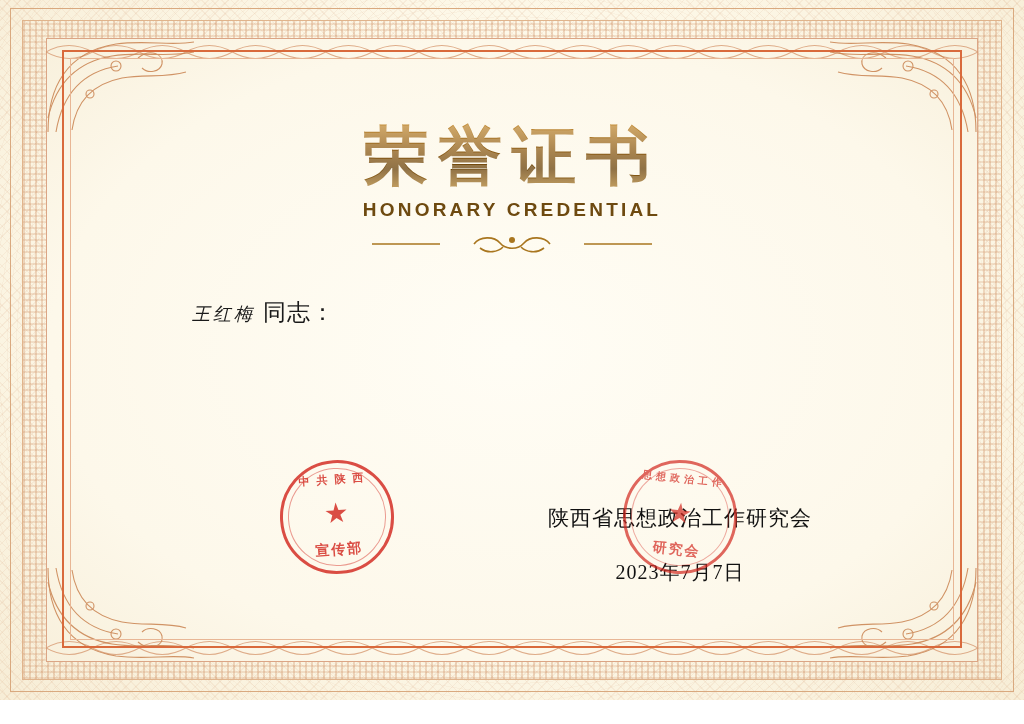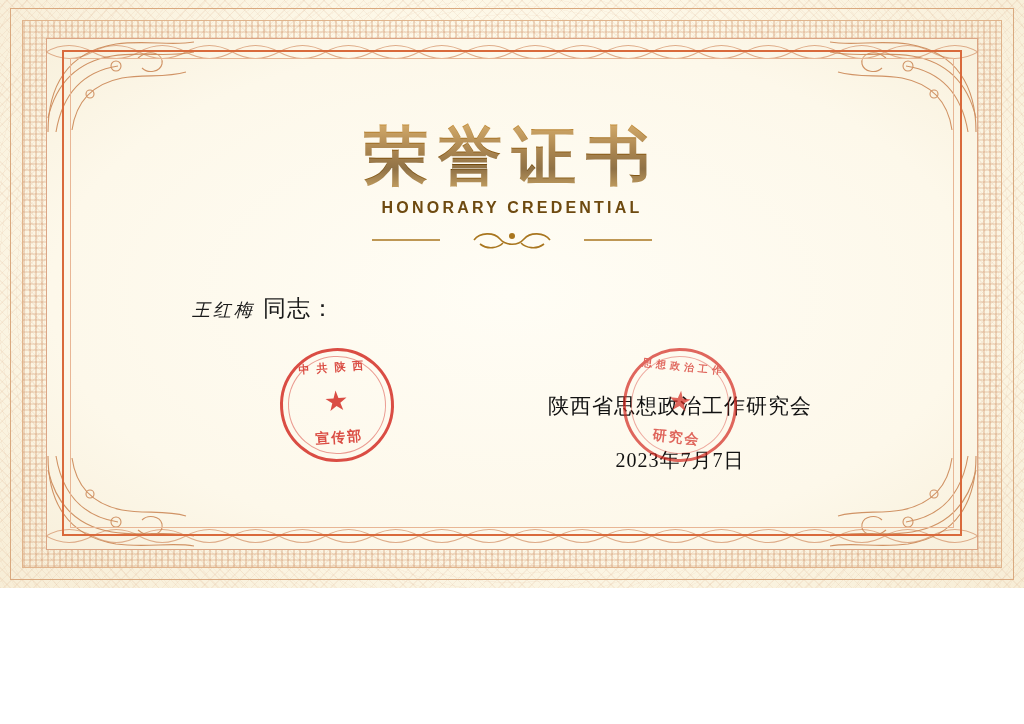--- a/index.html
+++ b/index.html
@@ -12,21 +12,21 @@
     width: 1024px;
     height: 724px;
     font-family: "Liberation Serif", "DejaVu Serif", serif;
     overflow: hidden;
   }
 
   
   .certificate {
     position: relative;
     width: 1024px;
-    height: 588px;
+    height: 700px;
     background:
       radial-gradient(ellipse at 50% 45%, #fffdf4 0%, #fdf8e8 55%, #f7edd6 100%);
     box-sizing: border-box;
     overflow: hidden;
   }
 
   
   .guilloche {
     position: absolute;
     inset: 0;
@@ -115,21 +115,21 @@
     background: linear-gradient(180deg, #c8913a 0%, #8a5a14 45%, #6b4309 70%, #b07f2c 100%);
     -webkit-background-clip: text;
     background-clip: text;
     color: #7d5310;
     -webkit-text-fill-color: transparent;
     text-shadow: 0 1px 0 rgba(255,255,255,.25);
   }
   .title-sub {
     margin-top: 10px;
     font-family: "Liberation Sans", sans-serif;
-    font-size: 16px;
+    font-size: 19px;
     letter-spacing: 3.2px;
     font-weight: 700;
     color: #6e4a10;
   }
   .title-rule {
     margin: 12px auto 0 auto;
     width: 300px;
     height: 22px;
     position: relative;
   }

